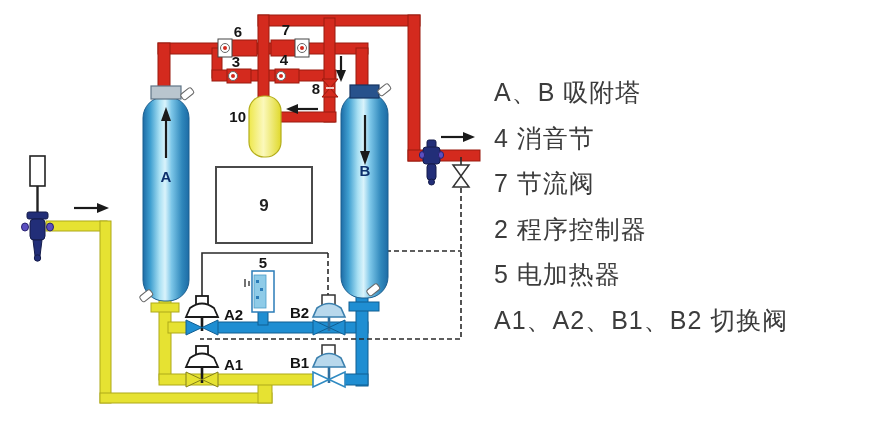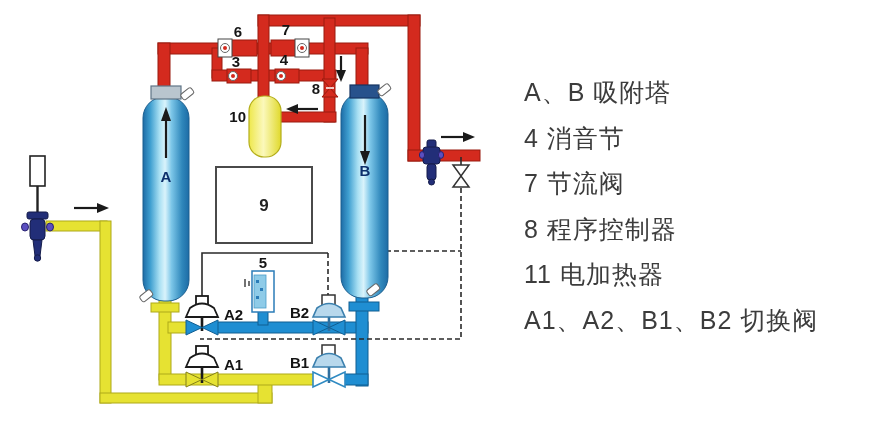--- a/index.html
+++ b/index.html
@@ -11,21 +11,21 @@
   .py{fill:#e6e232;stroke:#aea918;stroke-width:1;}
   .pb{fill:#1f8ed2;stroke:#115e92;stroke-width:1;}
   .ctl{stroke:#2a2a2a;stroke-width:1.6;fill:none;}
   .dash{stroke:#2a2a2a;stroke-width:1.6;fill:none;stroke-dasharray:5 3;}
   .arrowline{stroke:#1a1a1a;stroke-width:2.2;fill:none;}
   .arrowhead{fill:#1a1a1a;stroke:none;}
   .lbl{font-family:"Liberation Sans",sans-serif;font-weight:bold;font-size:15px;fill:#151515;}
   .lbl-tower{font-family:"Liberation Sans",sans-serif;font-weight:bold;font-size:15px;fill:#0d2f6b;}
   .lbl-big{font-family:"Liberation Sans",sans-serif;font-weight:bold;font-size:17px;fill:#222;}
   
-  .legend{position:absolute;left:524px;top:70px;}
+  .legend{position:absolute;left:494px;top:70px;}
   .legend-line{height:45.5px;display:flex;align-items:center;font-size:25px;
                color:#3c3c3c;white-space:pre;letter-spacing:1px;}
 </style>
 </head>
 <body>
 
 <div class="stage">
 
   <svg class="diagram" width="500" height="423" viewBox="0 0 500 423">
     <defs>
@@ -242,18 +242,18 @@
     <text class="lbl" x="224" y="320">A2</text>
     <text class="lbl" x="290" y="318">B2</text>
     <text class="lbl" x="224" y="370">A1</text>
     <text class="lbl" x="290" y="368">B1</text>
   </svg>
 
   <div class="legend">
     <div class="legend-line">A、B 吸附塔</div>
     <div class="legend-line">4 消音节</div>
     <div class="legend-line">7 节流阀</div>
-    <div class="legend-line">8 程序控制器</div>
-    <div class="legend-line">11 电加热器</div>
+    <div class="legend-line">2 程序控制器</div>
+    <div class="legend-line">5 电加热器</div>
     <div class="legend-line">A1、A2、B1、B2 切换阀</div>
   </div>
 
 </div>
 
 </body></html>

